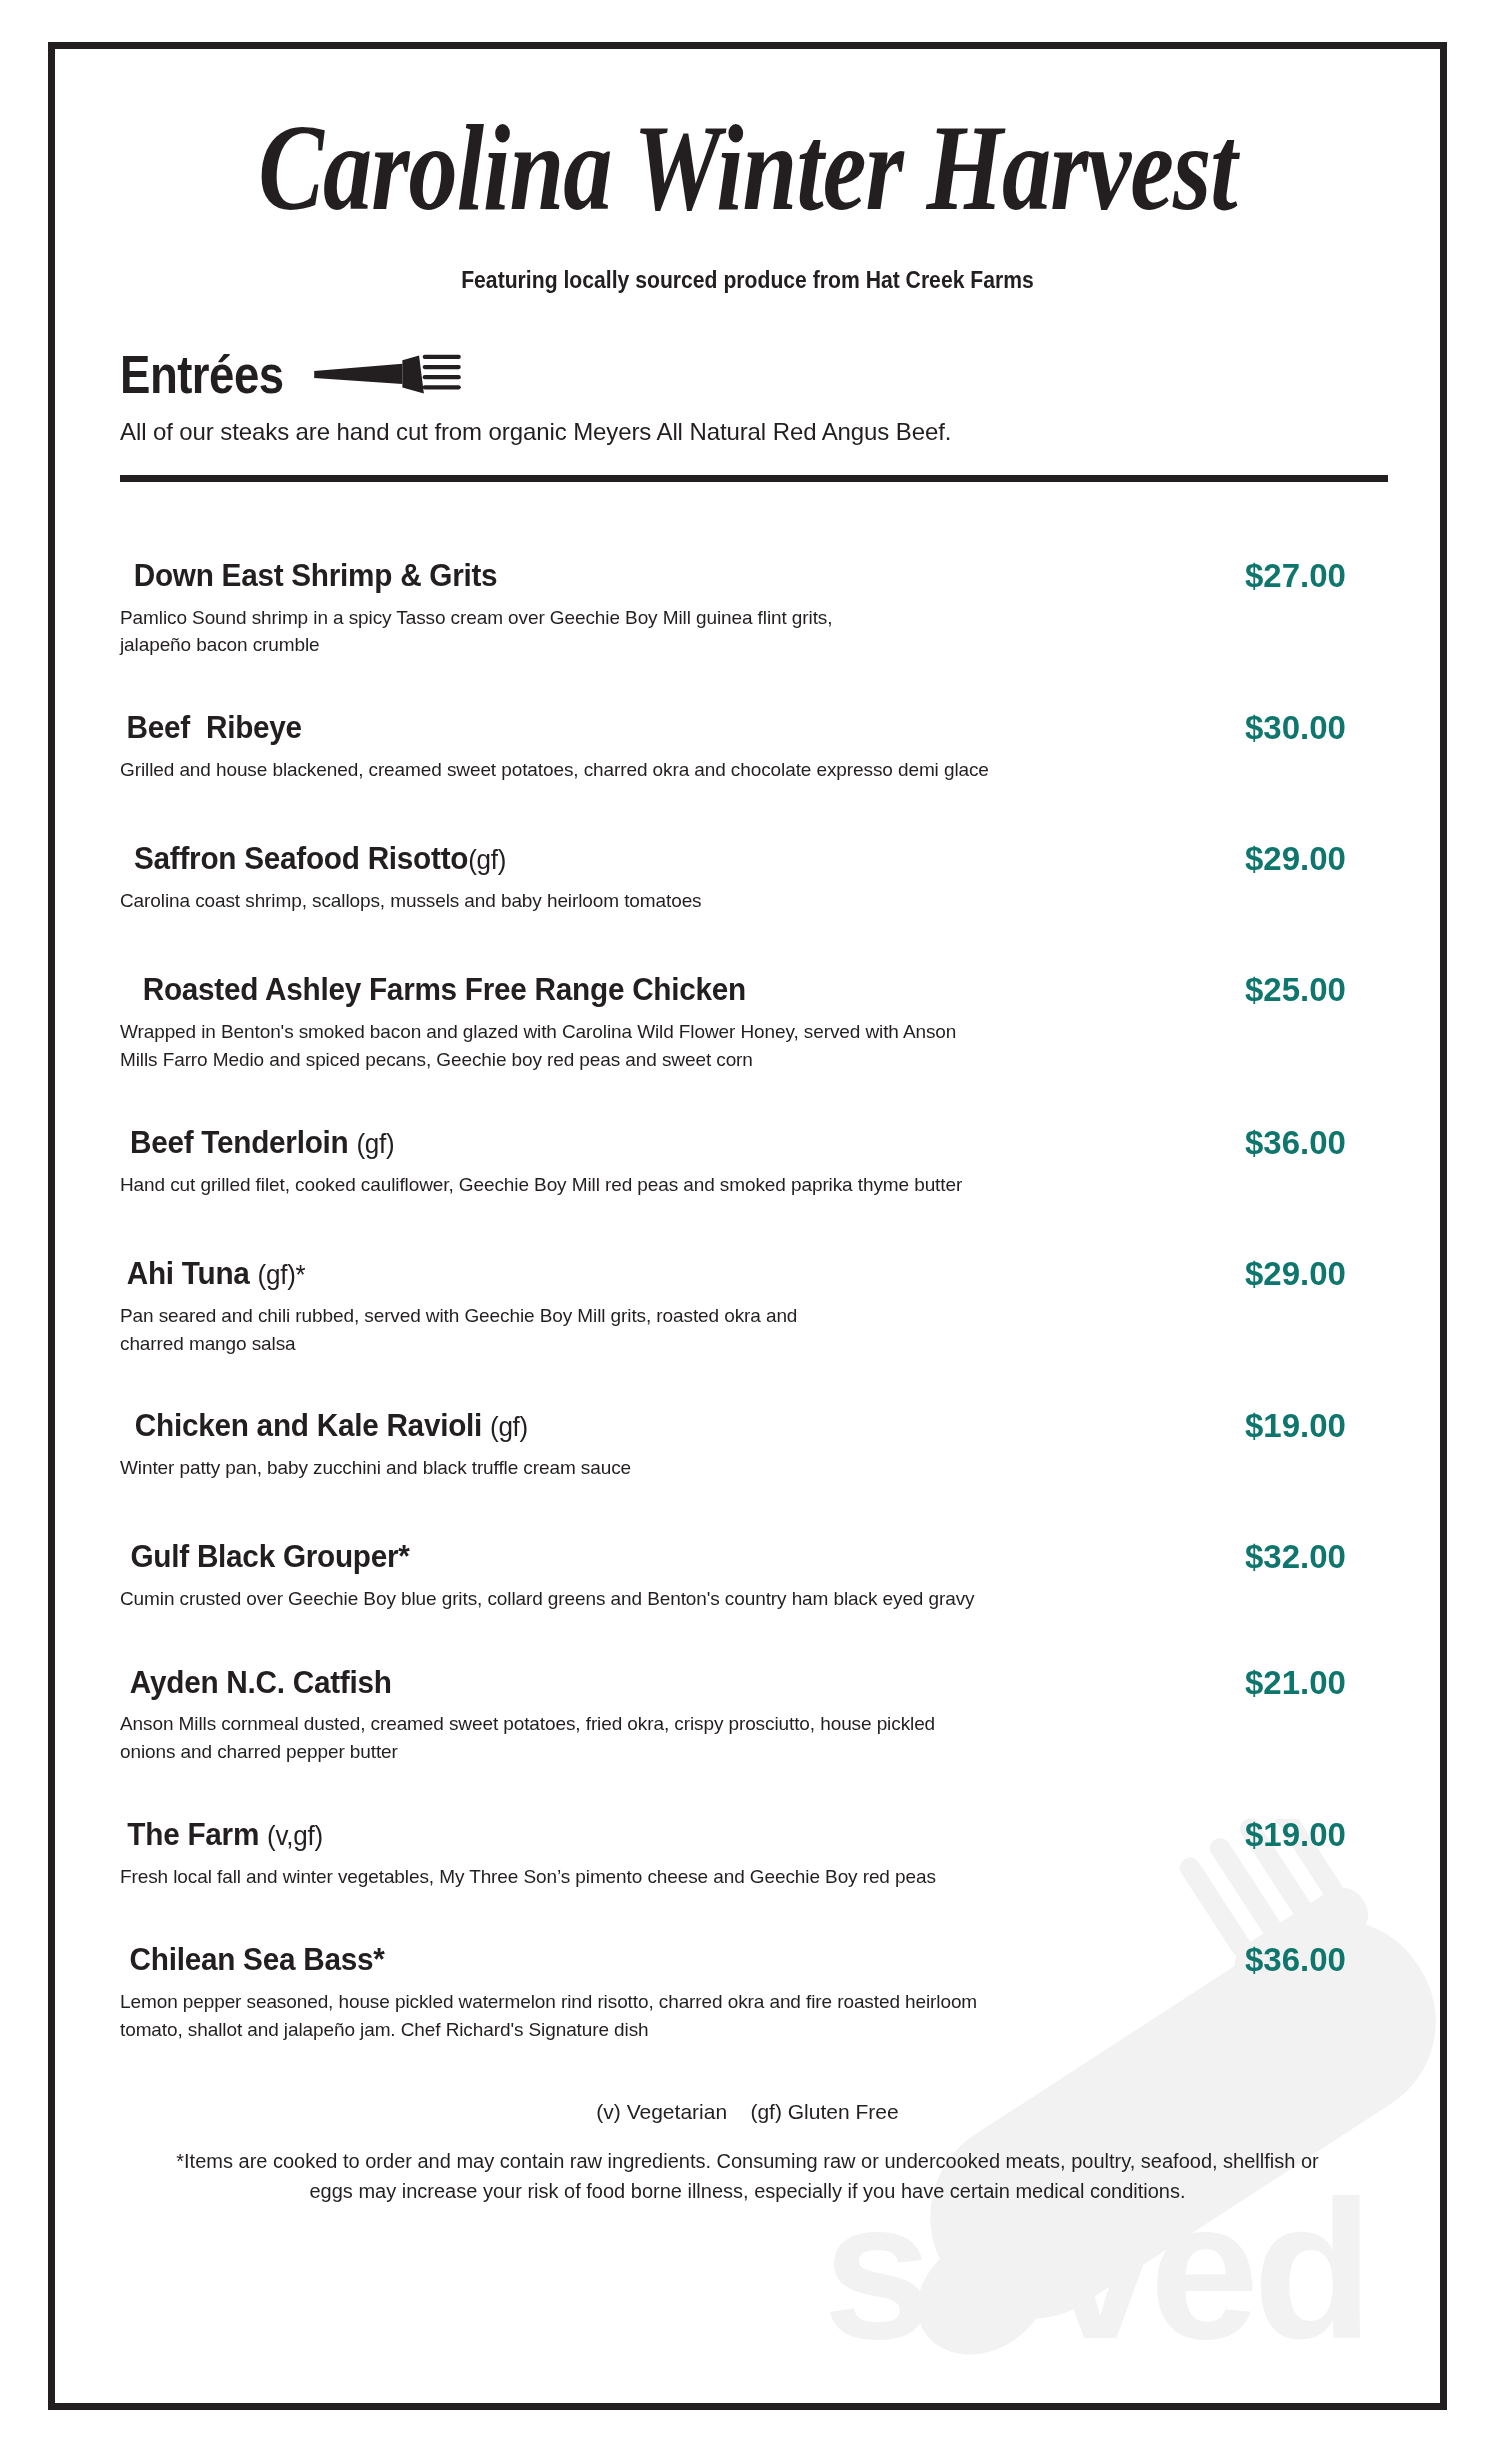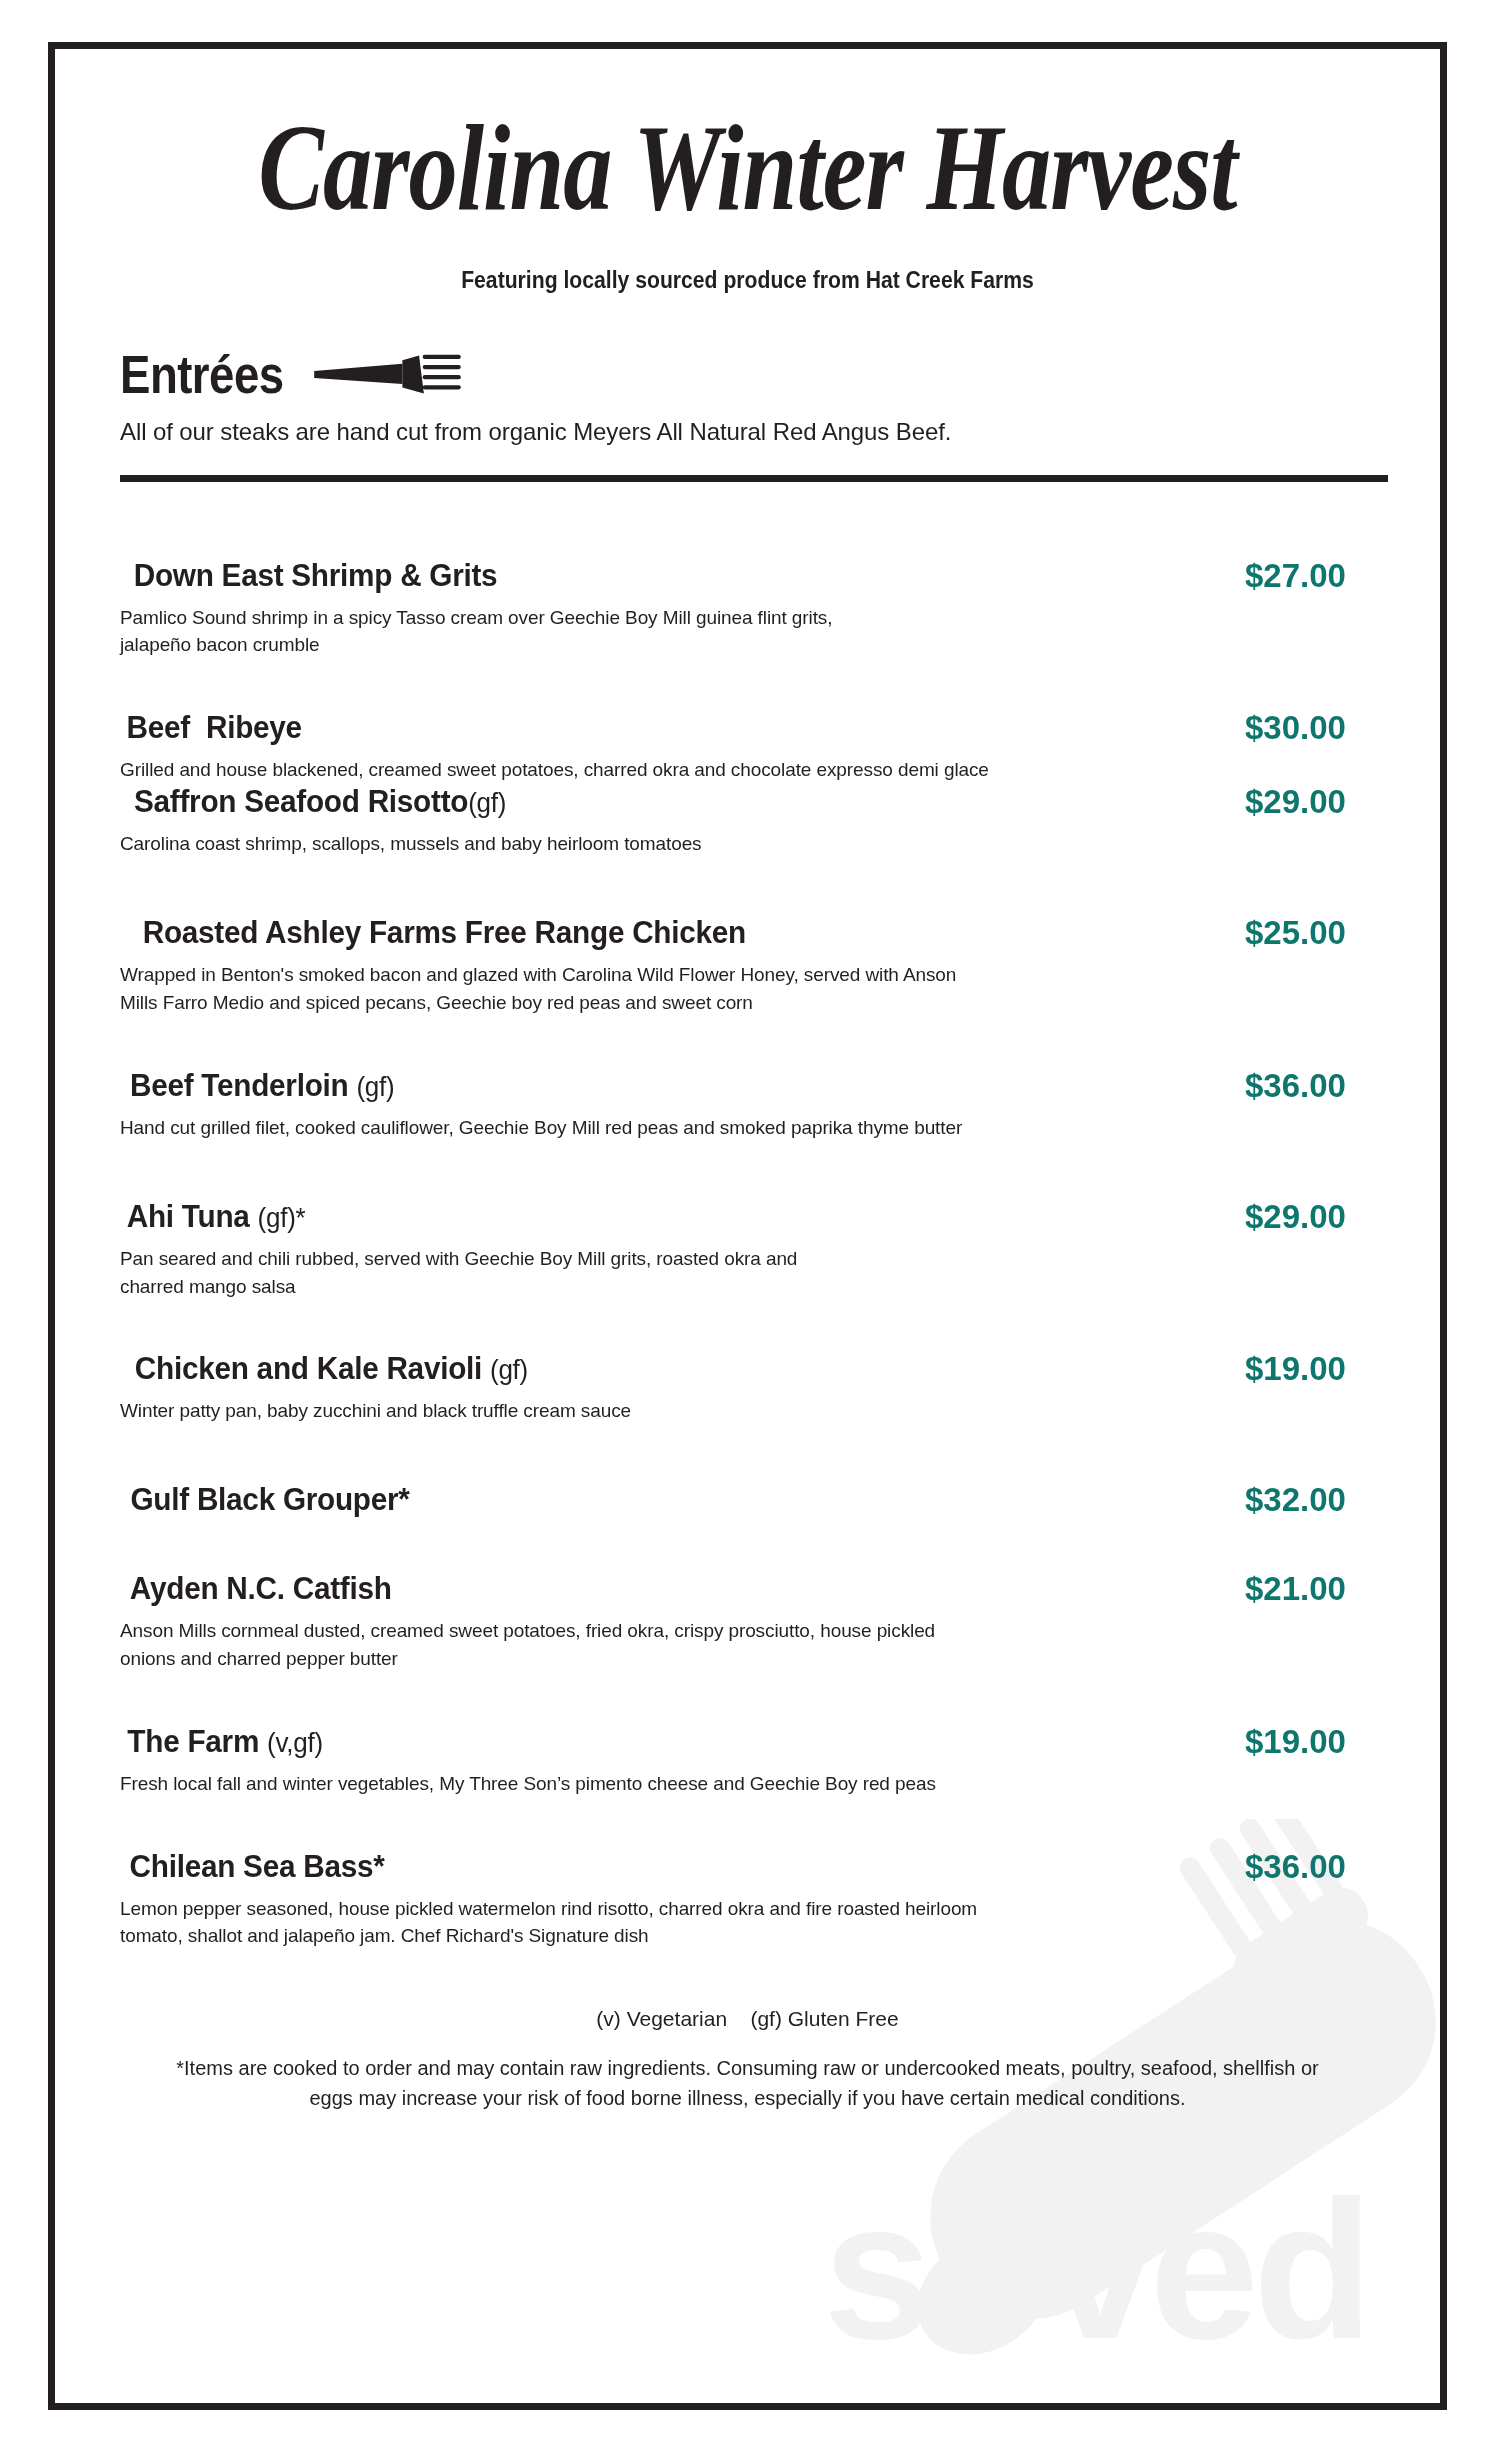--- a/index.html
+++ b/index.html
@@ -252,21 +252,21 @@
 
       <li class="menu-item" style="margin-bottom:50px">
         <div class="item-head">
           <div class="item-name"><span>Down East Shrimp &amp; Grits</span><span class="item-tag"></span></div>
           <div class="item-price">$27.00</div>
         </div>
         <div class="item-desc">Pamlico Sound shrimp in a spicy Tasso cream over Geechie Boy Mill guinea flint grits,
 jalapeño bacon crumble</div>
       </li>
 
-      <li class="menu-item" style="">
+      <li class="menu-item" style="margin-bottom:57px">
         <div class="item-head">
           <div class="item-name"><span>Beef  Ribeye</span><span class="item-tag"></span></div>
           <div class="item-price">$30.00</div>
         </div>
         <div class="item-desc">Grilled and house blackened, creamed sweet potatoes, charred okra and chocolate expresso demi glace</div>
       </li>
 
       <li class="menu-item" style="margin-bottom:57px">
         <div class="item-head">
           <div class="item-name"><span>Saffron Seafood Risotto</span><span class="item-tag">(gf)</span></div>
@@ -307,20 +307,21 @@
           <div class="item-price">$19.00</div>
         </div>
         <div class="item-desc">Winter patty pan, baby zucchini and black truffle cream sauce</div>
       </li>
 
       <li class="menu-item" style="margin-bottom:51px">
         <div class="item-head">
           <div class="item-name"><span>Gulf Black Grouper*</span><span class="item-tag"></span></div>
           <div class="item-price">$32.00</div>
         </div>
+        <div class="item-desc">Cumin crusted over Geechie Boy blue grits, collard greens and Benton's country ham black eyed gravy</div>
       </li>
 
       <li class="menu-item" style="margin-bottom:51px">
         <div class="item-head">
           <div class="item-name"><span>Ayden N.C. Catfish</span><span class="item-tag"></span></div>
           <div class="item-price">$21.00</div>
         </div>
         <div class="item-desc">Anson Mills cornmeal dusted, creamed sweet potatoes, fried okra, crispy prosciutto, house pickled
 onions and charred pepper butter</div>
       </li>

